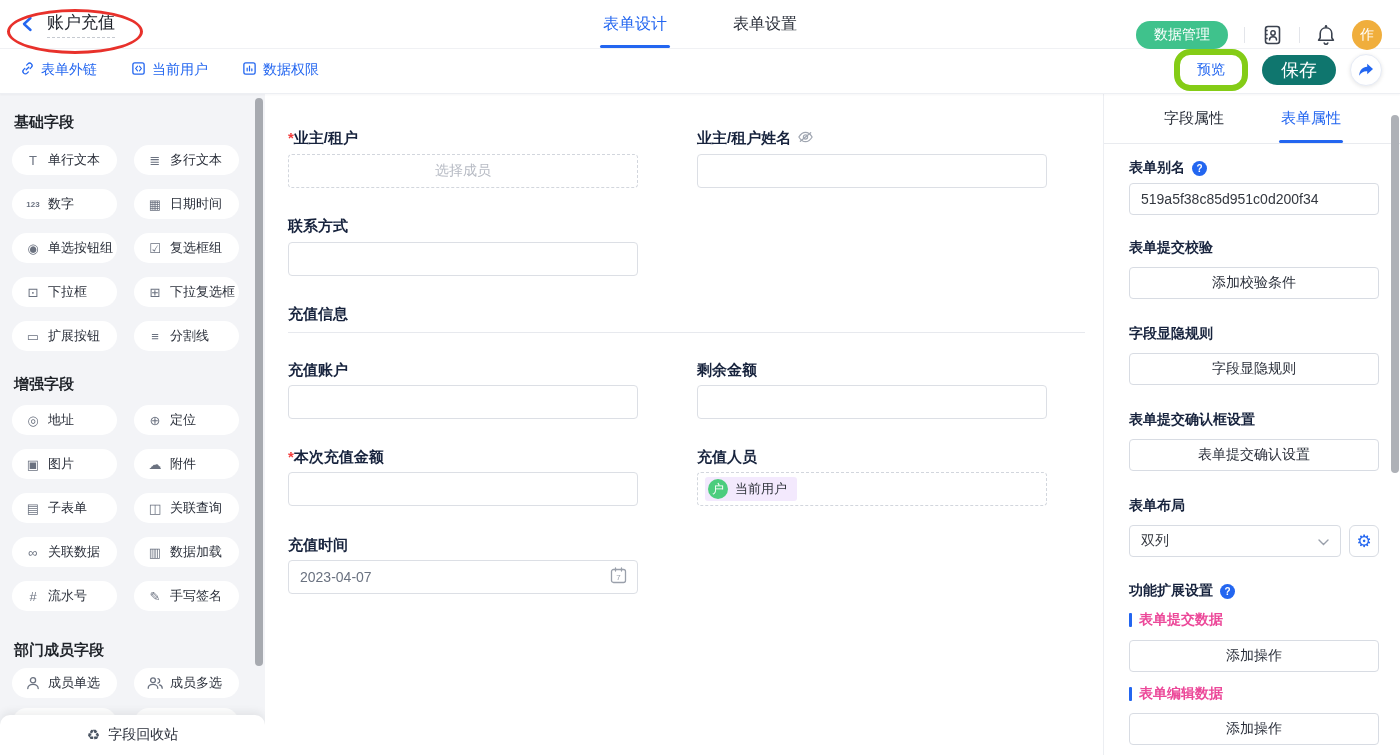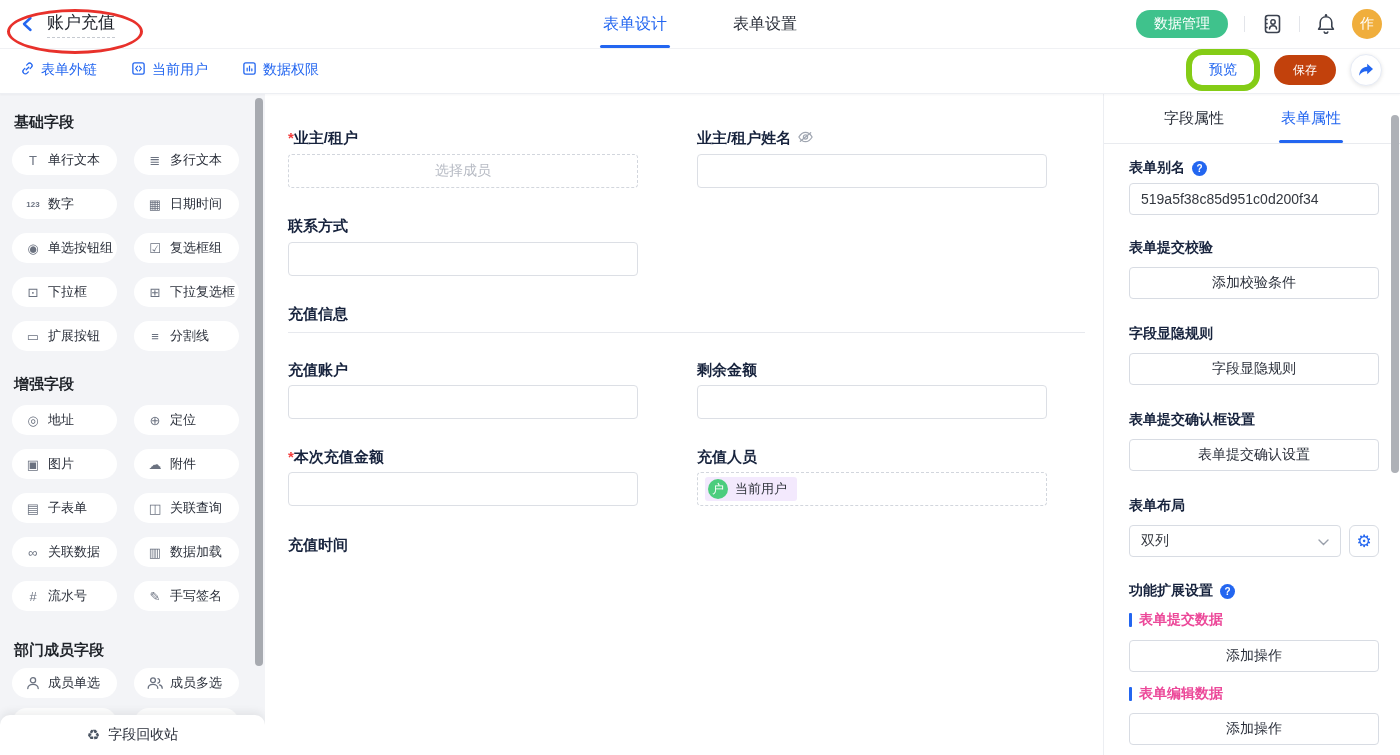--- a/index.html
+++ b/index.html
@@ -8,33 +8,33 @@
 
   
   .topbar{position:absolute;top:0;left:0;right:0;height:48px;background:#fff;border-bottom:1px solid #f0f1f4;z-index:5;}
   .back-wrap{position:absolute;left:20px;top:0;height:48px;display:flex;align-items:center;gap:13px;}
   .page-title{font-size:17px;color:#1d2129;font-weight:500;border-bottom:1px dashed #c6cad1;padding-bottom:3px;}
   .red-ellipse{position:absolute;left:7px;top:9px;width:130px;height:39px;border:3px solid #e8312b;border-radius:50%;pointer-events:none;z-index:9;}
   .top-tabs{position:absolute;left:50%;transform:translateX(-50%);top:0;height:48px;display:flex;gap:66px;}
   .top-tab{position:relative;display:flex;align-items:center;font-size:16px;color:#2a2f3a;cursor:pointer;}
   .top-tab.active{color:#2366f0;font-weight:500;}
   .top-tab.active .underline{position:absolute;left:-3px;right:-3px;bottom:0;height:3px;background:#2366f0;border-radius:2px;}
-  .top-right{position:absolute;right:18px;top:0;height:48px;display:flex;align-items:center;gap:16px;}
+  .top-right{position:absolute;right:18px;top:11px;height:48px;display:flex;align-items:center;gap:16px;}
   .btn-green{background:#3fc28c;color:#fff;font-size:14px;height:28px;padding:0 18px;border-radius:14px;display:flex;align-items:center;cursor:pointer;}
   .vdiv{width:1px;height:16px;background:#e3e5ea;}
   .icon-btn{display:flex;align-items:center;justify-content:center;cursor:pointer;}
   .avatar{width:30px;height:30px;border-radius:50%;background:#f0ae3c;color:#fff;display:flex;align-items:center;justify-content:center;font-size:14px;cursor:pointer;}
 
   
   .toolbar{position:absolute;top:48px;left:0;right:0;height:45px;background:#fff;border-bottom:1px solid #edeff3;box-shadow:0 1px 2px rgba(31,35,41,.04);z-index:4;}
   .toolbar-links{position:absolute;left:20px;top:0;height:44px;display:flex;gap:34px;align-items:center;}
   .tlink{display:flex;gap:6px;align-items:center;color:#2366f0;font-size:14px;cursor:pointer;}
   .toolbar-right{position:absolute;right:18px;top:0;height:44px;display:flex;gap:14px;align-items:center;}
   .btn-outline{height:30px;padding:0 17px;border:6px solid #84cc16;color:#2366f0;border-radius:16px;background:#fff;font-size:14px;display:flex;align-items:center;cursor:pointer;font-family:Liberation Mono, monospace;}
-  .btn-primary{height:30px;padding:0 19px;background:#c2410c;color:#fff;border-radius:16px;font-size:12px;display:flex;align-items:center;border:none;cursor:pointer;}
+  .btn-primary{height:30px;padding:0 19px;background:#0f766e;color:#fff;border-radius:16px;font-size:18px;display:flex;align-items:center;border:none;cursor:pointer;}
   .btn-share{width:30px;height:30px;border-radius:50%;background:#fff;border:1px solid #e6ebf5;display:flex;align-items:center;justify-content:center;box-shadow:0 1px 4px rgba(0,0,0,.10);cursor:pointer;}
 
   
   .bodyarea{position:absolute;top:93px;left:0;right:0;bottom:0;}
   .sidebar{position:absolute;left:0;top:0;width:265px;height:662px;background:#f3f4f7;}
   .canvas{position:absolute;left:265px;top:0;width:838px;height:662px;background:#fff;}
   .panel{position:absolute;left:1103px;top:0;width:297px;height:662px;background:#fff;border-left:1px solid #eceef2;box-sizing:border-box;}
 
   
   .sb-title{position:absolute;left:14px;font-size:15px;font-weight:bold;color:#1f2329;}
@@ -334,20 +334,30 @@
       <div class="cbox tagbox" style="left:432px;top:379px">
         <span class="user-tag">
           <span class="tag-av">户</span>
           <span class="tag-txt">当前用户</span>
         </span>
       </div>
 
       <div class="clabel" style="left:23px;top:443px">
           <span>充值时间</span>
         </div>
+      <div class="cinput datebox" style="left:23px;top:467px">
+        <span>2023-04-07</span>
+        <span>
+          <svg width="17" height="17" viewBox="0 0 17 17">
+              <rect x="1.5" y="2.5" width="14" height="13" rx="2" fill="none" stroke="#9aa0ab" stroke-width="1.3"></rect>
+              <path d="M5.5 1 v3 M11.5 1 v3" stroke="#9aa0ab" stroke-width="1.3" stroke-linecap="round"></path>
+              <text x="8.5" y="13" font-size="8" fill="#9aa0ab" text-anchor="middle">7</text>
+            </svg>
+        </span>
+      </div>
     </main>
 
     <aside class="panel">
       <div class="ptabs">
         <div class="ptab" style="left:60px">
             <span>字段属性</span>
           </div>
         <div class="ptab active" style="left:177px">
           <span>表单属性</span>
           <div class="underline"></div>

